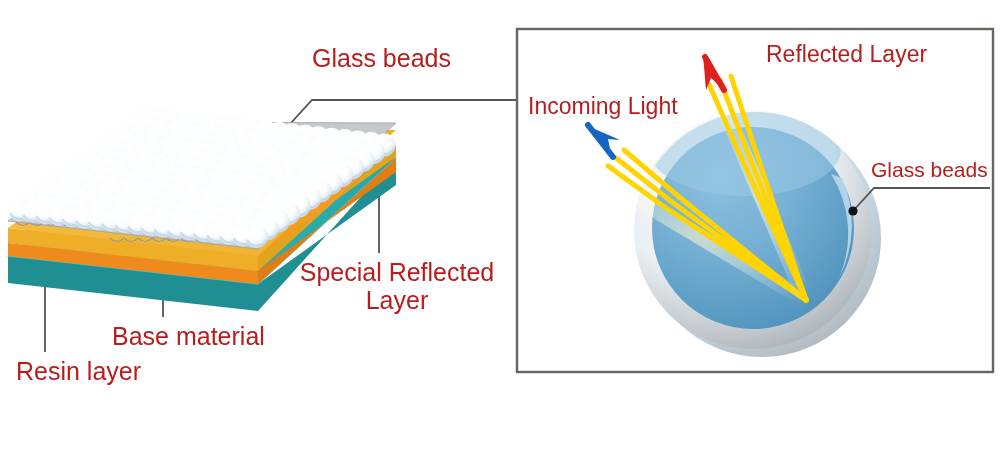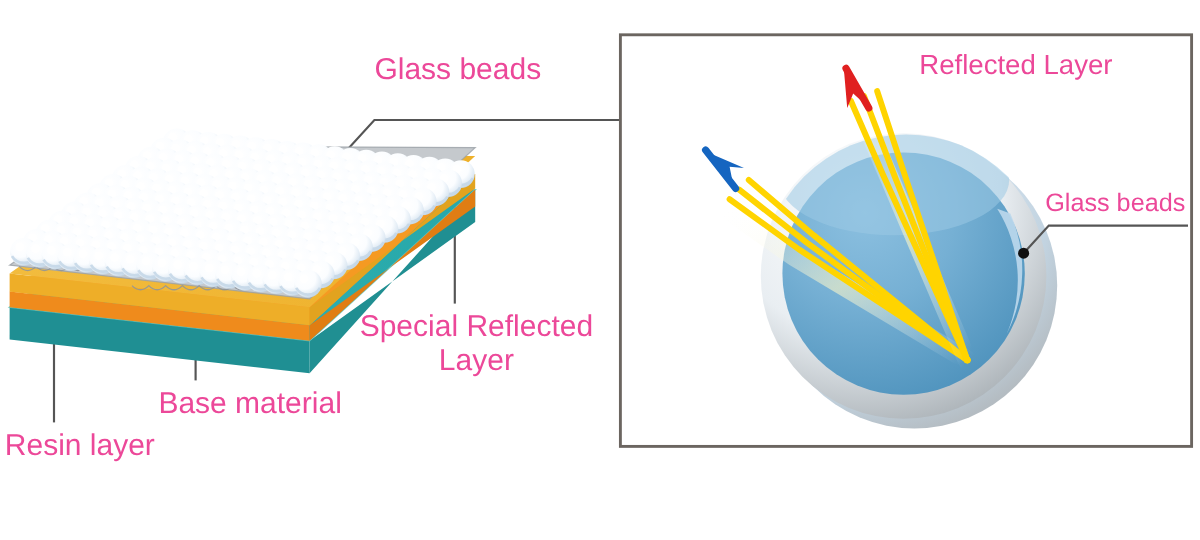--- a/index.html
+++ b/index.html
@@ -7,29 +7,29 @@
     width:1000px;height:450px;
     font-family:"Liberation Sans", sans-serif;
     overflow:hidden;
     position:relative;
   }
   #stage{position:relative;width:1000px;height:450px;}
   svg.layer{position:absolute;left:0;top:0;width:1000px;height:450px;}
   .lbl{
     position:absolute;
     font-family:"Liberation Sans", sans-serif;
-    color:#ec4899;
+    color:#b91c1c;
     white-space:nowrap;
     line-height:1.12;
     font-size:25px;
   }
   .lbl.two-line{white-space:normal;text-align:center;}
   #lbl-glass-beads-left{left:312px;top:44px;}
-  #lbl-resin-layer{left:4px;top:357px;}
-  #lbl-base-material{left:132px;top:322px;text-align:center;}
+  #lbl-resin-layer{left:16px;top:357px;}
+  #lbl-base-material{left:112px;top:322px;text-align:center;}
   #lbl-special-reflective{left:286px;top:258px;width:222px;text-align:center;}
   #lbl-incoming-light{left:528px;top:94px;font-size:23px;}
   #lbl-reflected-light{left:766px;top:42px;font-size:23px;}
   #lbl-glass-beads-right{left:871px;top:158px;font-size:21px;}
 </style>
 </head>
 <body>
 
 <div id="stage">
 
@@ -936,18 +936,19 @@
   </svg>
 
   <div class="lbl" id="lbl-glass-beads-left">Glass beads</div>
 
   <div class="lbl" id="lbl-resin-layer">Resin layer</div>
 
   <div class="lbl" id="lbl-base-material">Base material</div>
 
   <div class="lbl two-line" id="lbl-special-reflective">Special Reflected Layer</div>
 
+  <div class="lbl" id="lbl-incoming-light">Incoming Light</div>
 
   <div class="lbl" id="lbl-reflected-light">Reflected Layer</div>
 
   <div class="lbl" id="lbl-glass-beads-right">Glass beads</div>
 
 </div>
 
 </body></html>

